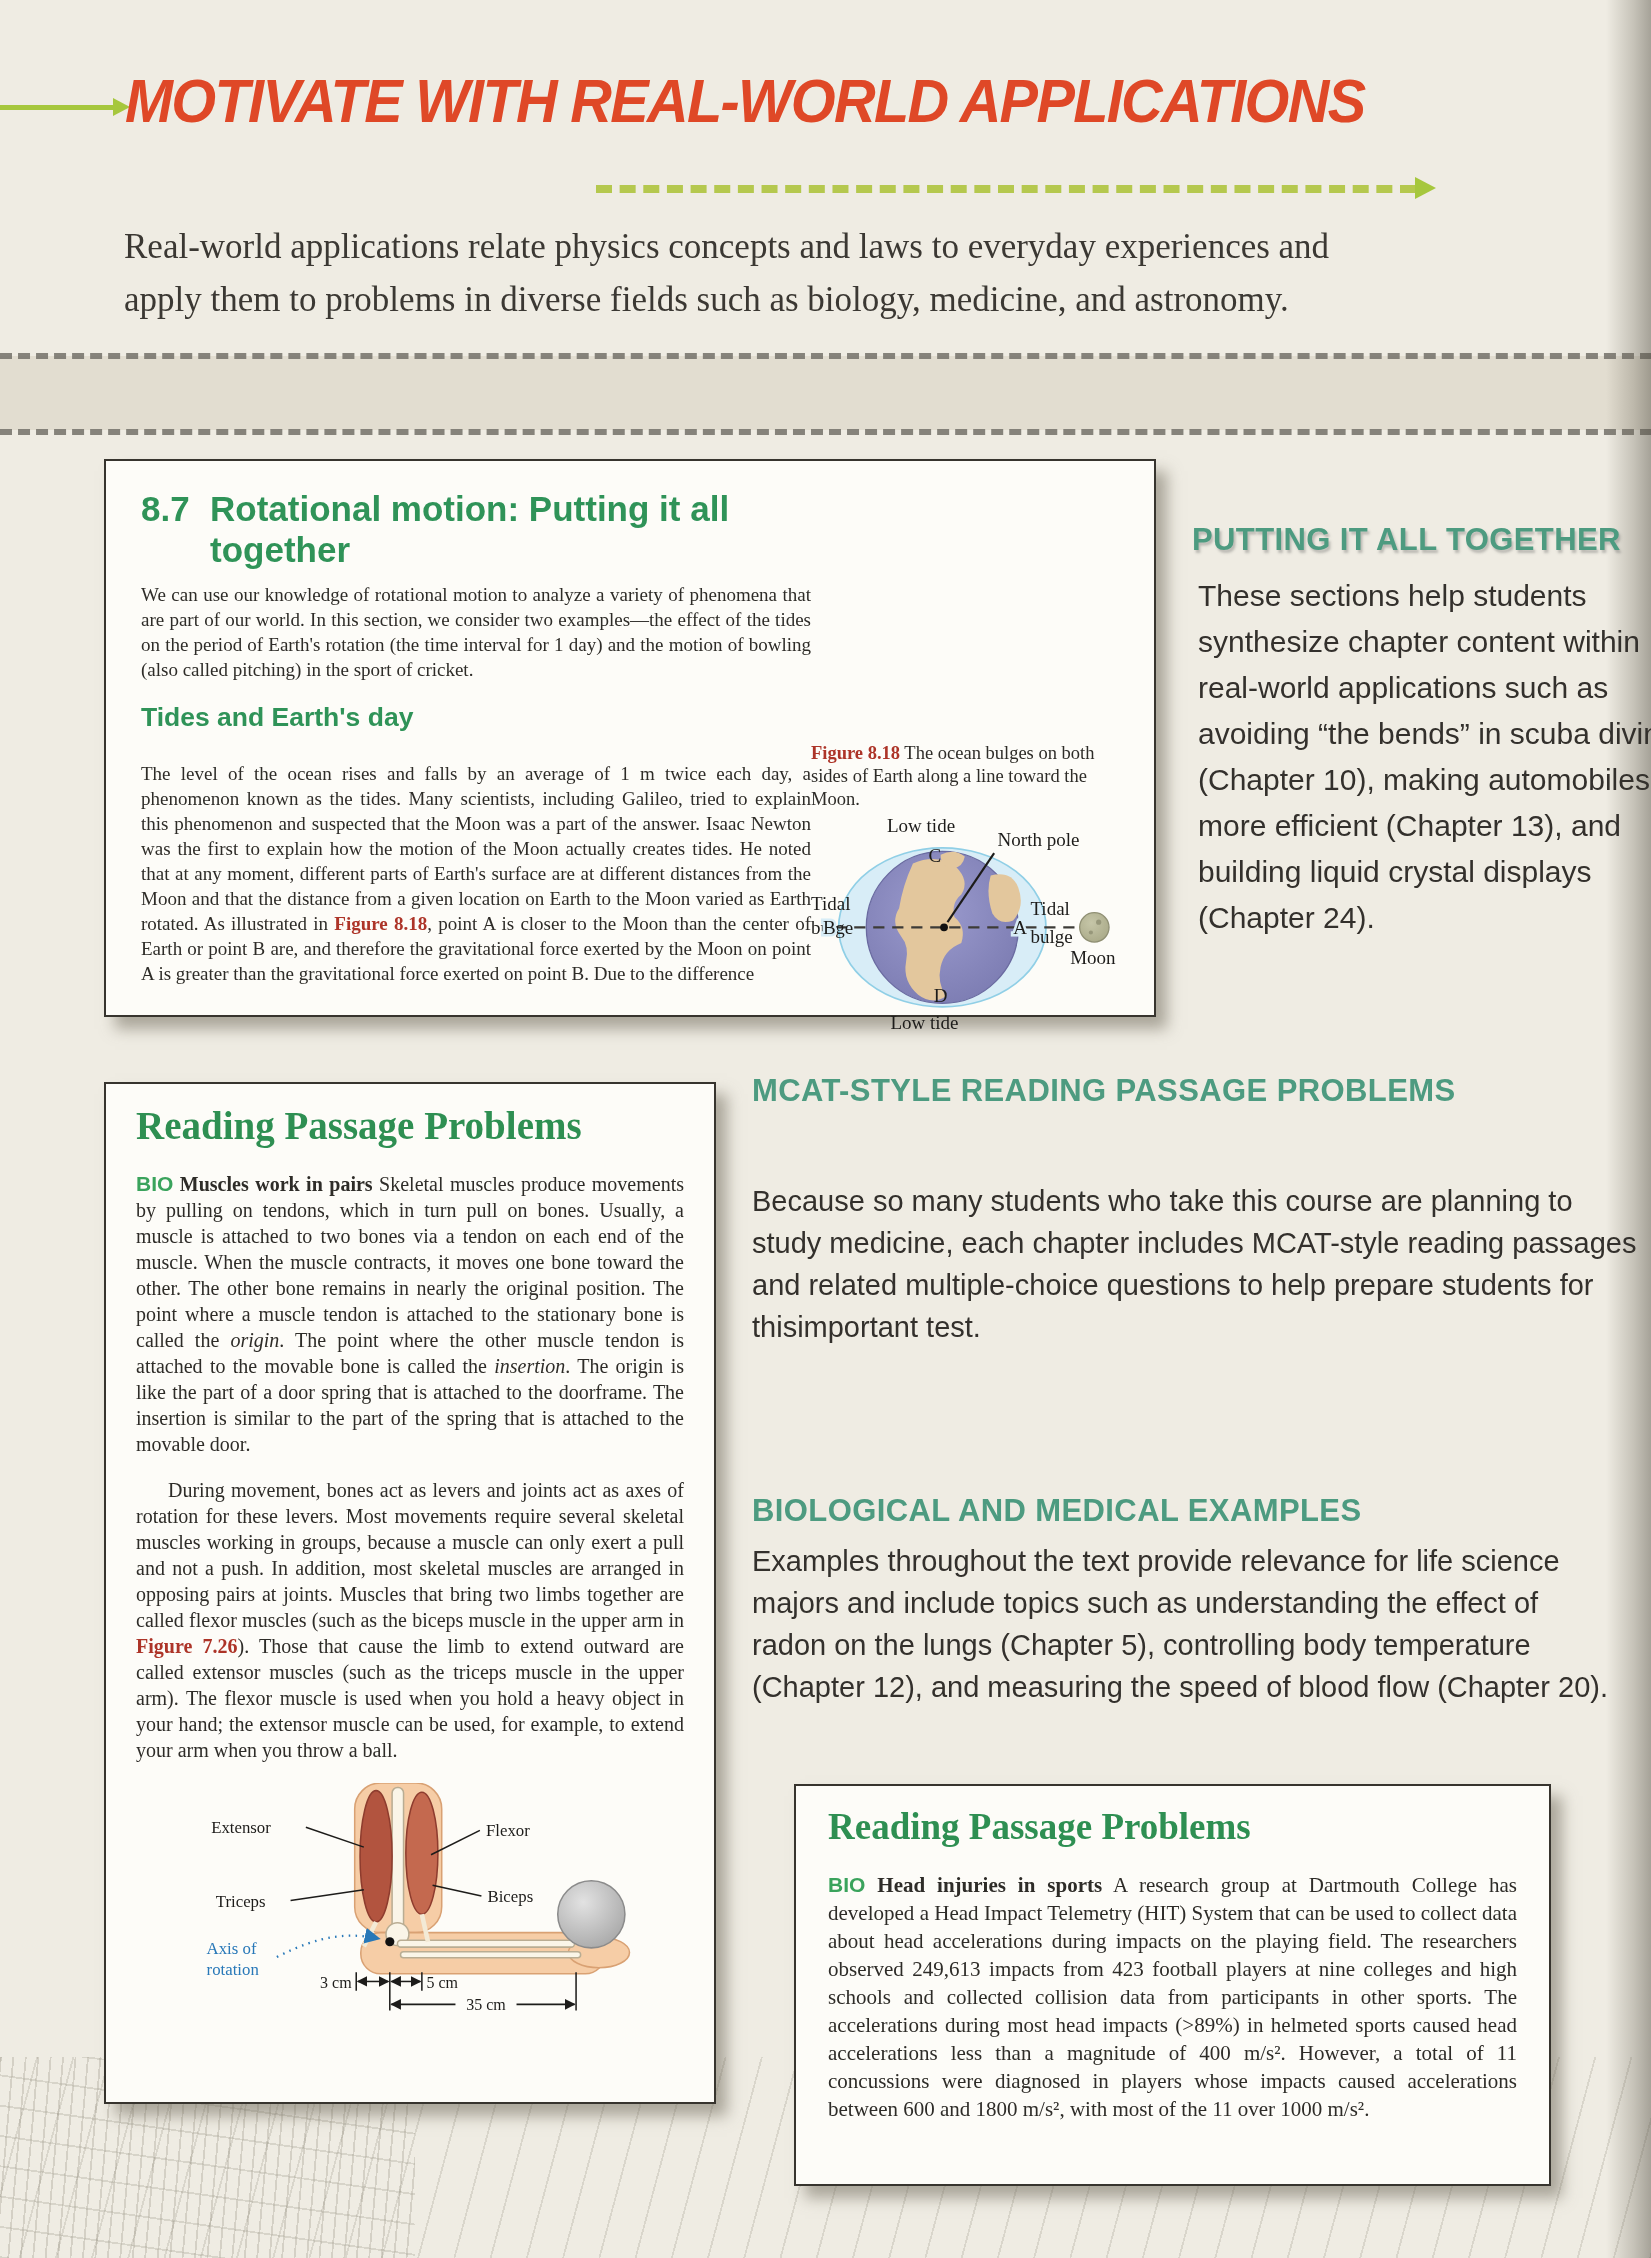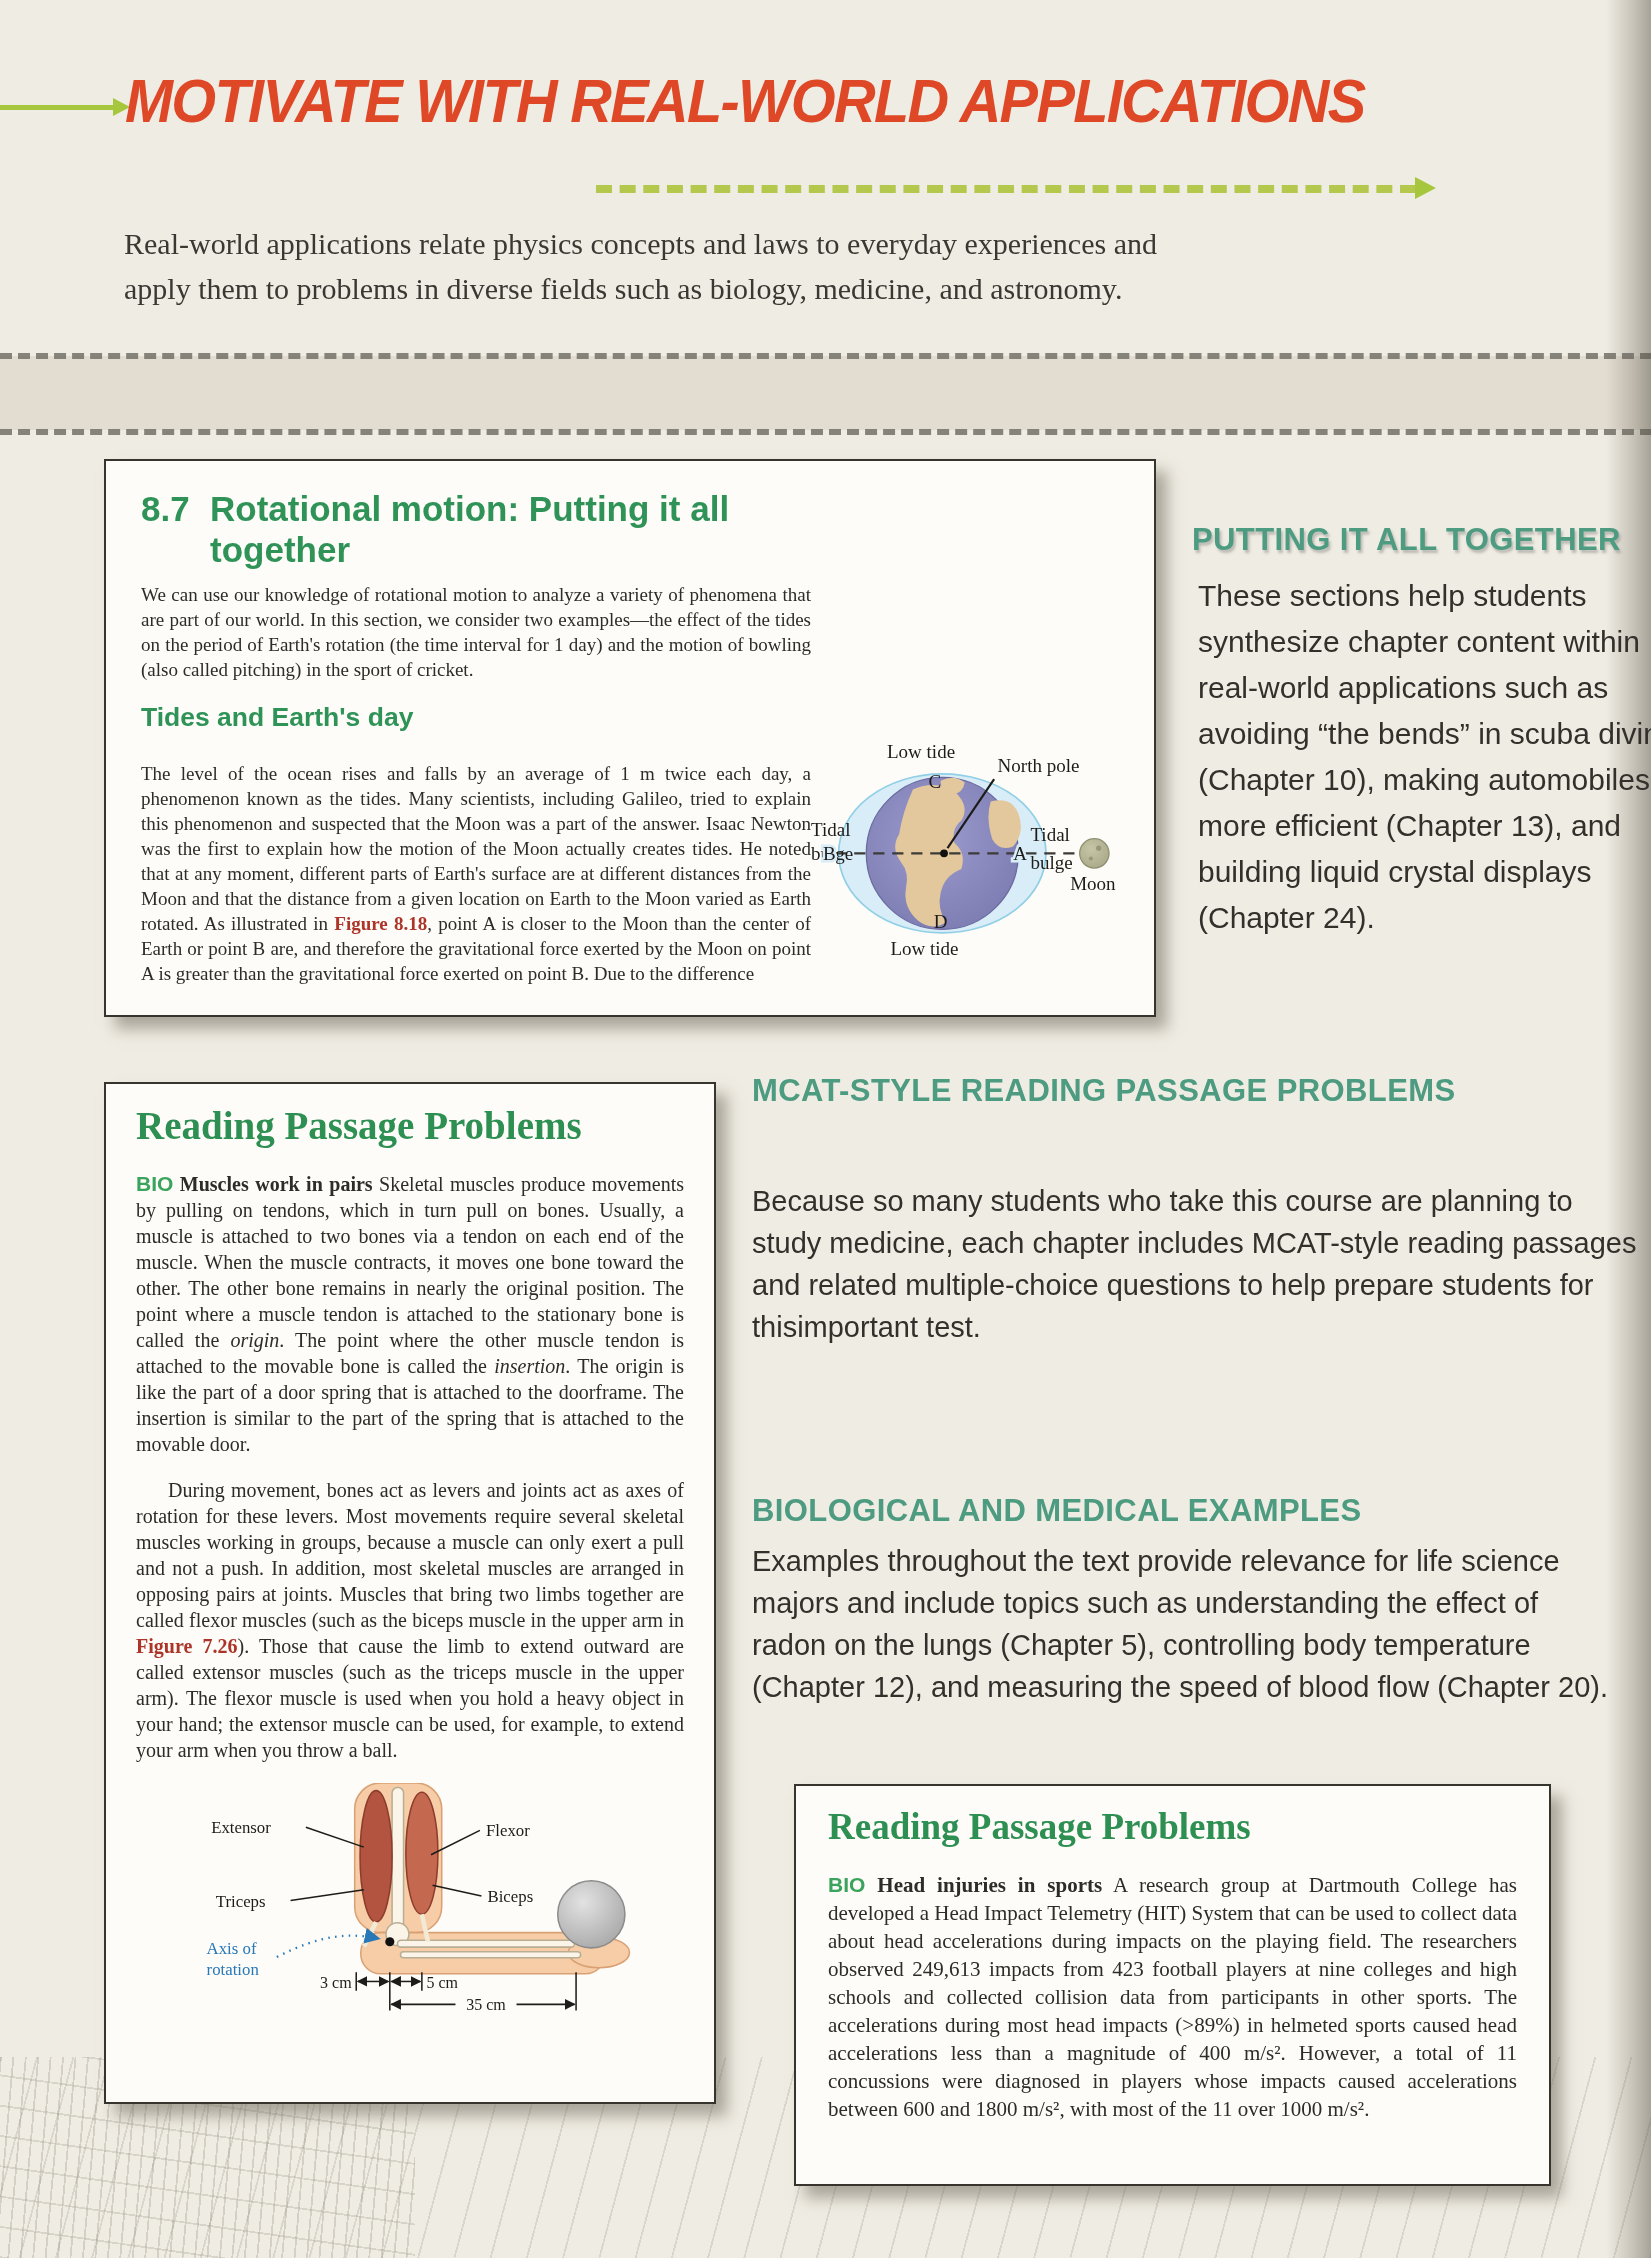--- a/index.html
+++ b/index.html
@@ -22,21 +22,21 @@
   
   #green-line{left:0;top:105px;width:115px;height:5.3px;background:#a6c73d;}
   #green-line-head{left:113px;top:98px;width:0;height:0;
     border-left:17.6px solid #a6c73d;border-top:9.7px solid transparent;border-bottom:9.7px solid transparent;}
   #page-title{left:125px;top:65px;font-family:"Liberation Sans",sans-serif;
     font-style:italic;font-weight:bold;font-size:62px;letter-spacing:-1.8px;color:#df4827;
     transform:scaleX(.93);transform-origin:left top;white-space:nowrap;}
   #dash-arrow{left:596px;top:185px;width:820px;height:0;border-top:8px dashed #b5c84e;}
   #dash-arrow-head{left:1415px;top:177px;width:0;height:0;
     border-left:21px solid #a6c73d;border-top:11.5px solid transparent;border-bottom:11.5px solid transparent;}
-  #intro{left:124px;top:221px;width:1412px;font-size:30px;line-height:1.5;color:#3b3833;}
+  #intro{left:124px;top:221px;width:1412px;font-size:35px;line-height:1.5;color:#3b3833;}
 
   
   .panel{background:#fdfcf8;border:2.6px solid #37342e;
     box-shadow:10.6px 12.4px 14px rgba(115,110,95,.55);}
   #panelA{left:104px;top:459px;width:1052px;height:558px;padding:26.5px 35px;box-sizing:border-box;}
   #panelB{left:104px;top:1082px;width:612px;height:1022px;padding:21px 30px;box-sizing:border-box;}
   #panelC{left:794px;top:1784px;width:757px;height:402px;padding:21px 32px;box-sizing:border-box;}
 
   
   .sec-head{display:flex;font-family:"Liberation Sans",sans-serif;font-weight:bold;
@@ -102,20 +102,21 @@
   <div class="sec-head">
     <span class="sec-num">8.7</span>
     <span class="sec-title preline">Rotational motion: Putting it all
 together</span>
   </div>
   <p class="bodytxt" id="secA-para">We can use our knowledge of rotational motion to analyze a variety of phenomena that are part of our world. In this section, we consider two examples—the effect of the tides on the period of Earth's rotation (the time interval for 1 day) and the motion of bowling (also called pitching) in the sport of cricket.</p>
   <div id="secA-sub">Tides and Earth's day</div>
   <div id="tides-row">
     <p class="bodytxt" id="tides-text"><span>The level of the ocean rises and falls by an average of 1 m twice each day, a phenomenon known as the tides. Many scientists, including Galileo, tried to explain this phenomenon and suspected that the Moon was a part of the answer. Isaac Newton was the first to explain how the motion of the Moon actually creates tides. He noted that at any moment, different parts of Earth's surface are at different distances from the Moon and that the distance from a given location on Earth to the Moon varied as Earth rotated. As illustrated in </span><span class="figlabel">Figure 8.18</span><span>, point A is closer to the Moon than the center of Earth or point B are, and therefore the gravitational force exerted by the Moon on point A is greater than the gravitational force exerted on point B. Due to the difference</span></p>
     <div id="fig818-col">
+      <p id="fig818-cap"><span class="figlabel">Figure 8.18</span><span>  The ocean bulges on both sides of Earth along a line toward the Moon.</span></p>
       <svg width="311" height="221" viewBox="0 0 360 250">
         <defs>
           <radialGradient id="eg" cx="45%" cy="40%" r="70%">
             <stop offset="0%" stop-color="#9b9bce"></stop>
               <stop offset="100%" stop-color="#7a7ab0"></stop>
           </radialGradient>
           <radialGradient id="mg" cx="40%" cy="35%" r="75%">
             <stop offset="0%" stop-color="#c6c6a8"></stop>
               <stop offset="100%" stop-color="#a8a887"></stop>
           </radialGradient>

